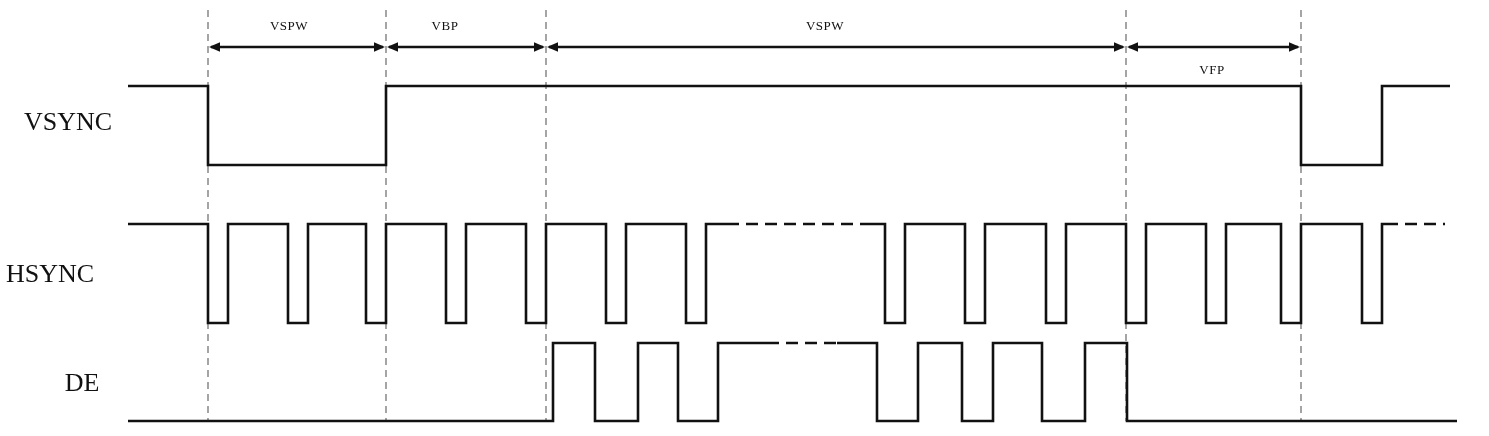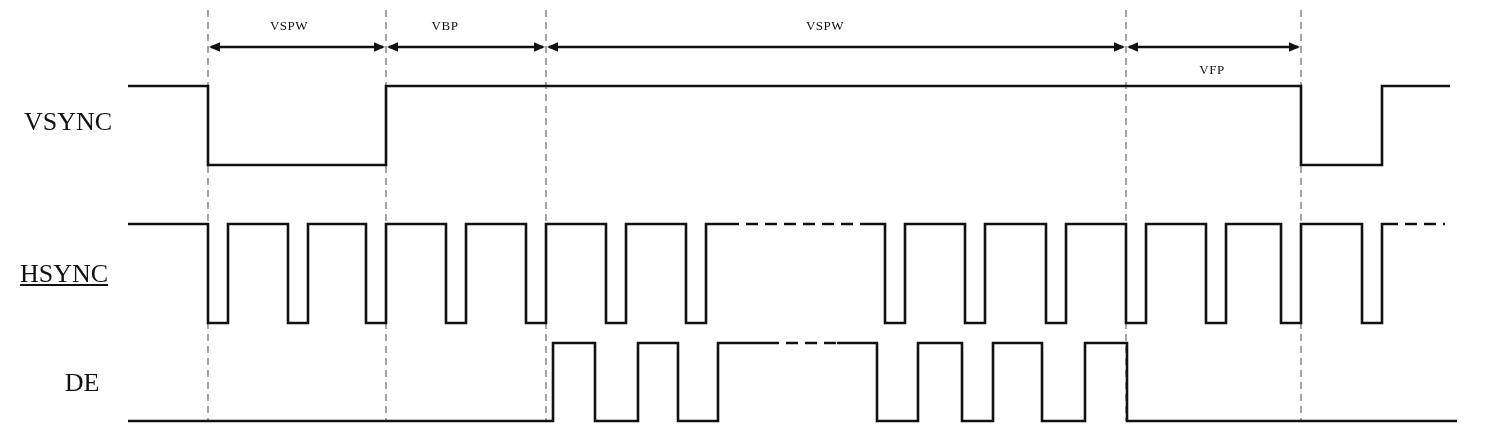--- a/index.html
+++ b/index.html
@@ -23,21 +23,21 @@
   .region-label {
     position: absolute;
     transform: translate(-50%, -50%);
     font-size: 13px;
     color: #111111;
     white-space: nowrap;
     line-height: 1;
     letter-spacing: 0.5px;
   }
   #lbl-vsync { left: 68px;  top: 122px; font-family: Liberation Serif, serif; }
-  #lbl-hsync { left: 64px;  top: 274px; text-decoration: underline; }
+  #lbl-hsync { left: 50px;  top: 274px; }
   #lbl-de    { left: 82px;  top: 383px; }
   #lbl-vspw  { left: 289px;  top: 25px; }
   #lbl-vbp   { left: 445px;  top: 25px; }
   #lbl-line  { left: 825px;  top: 25px; }
   #lbl-vfp   { left: 1212px; top: 25px; margin-top: 44px; }
 </style>
 </head>
 <body>
 
 <div class="stage">

